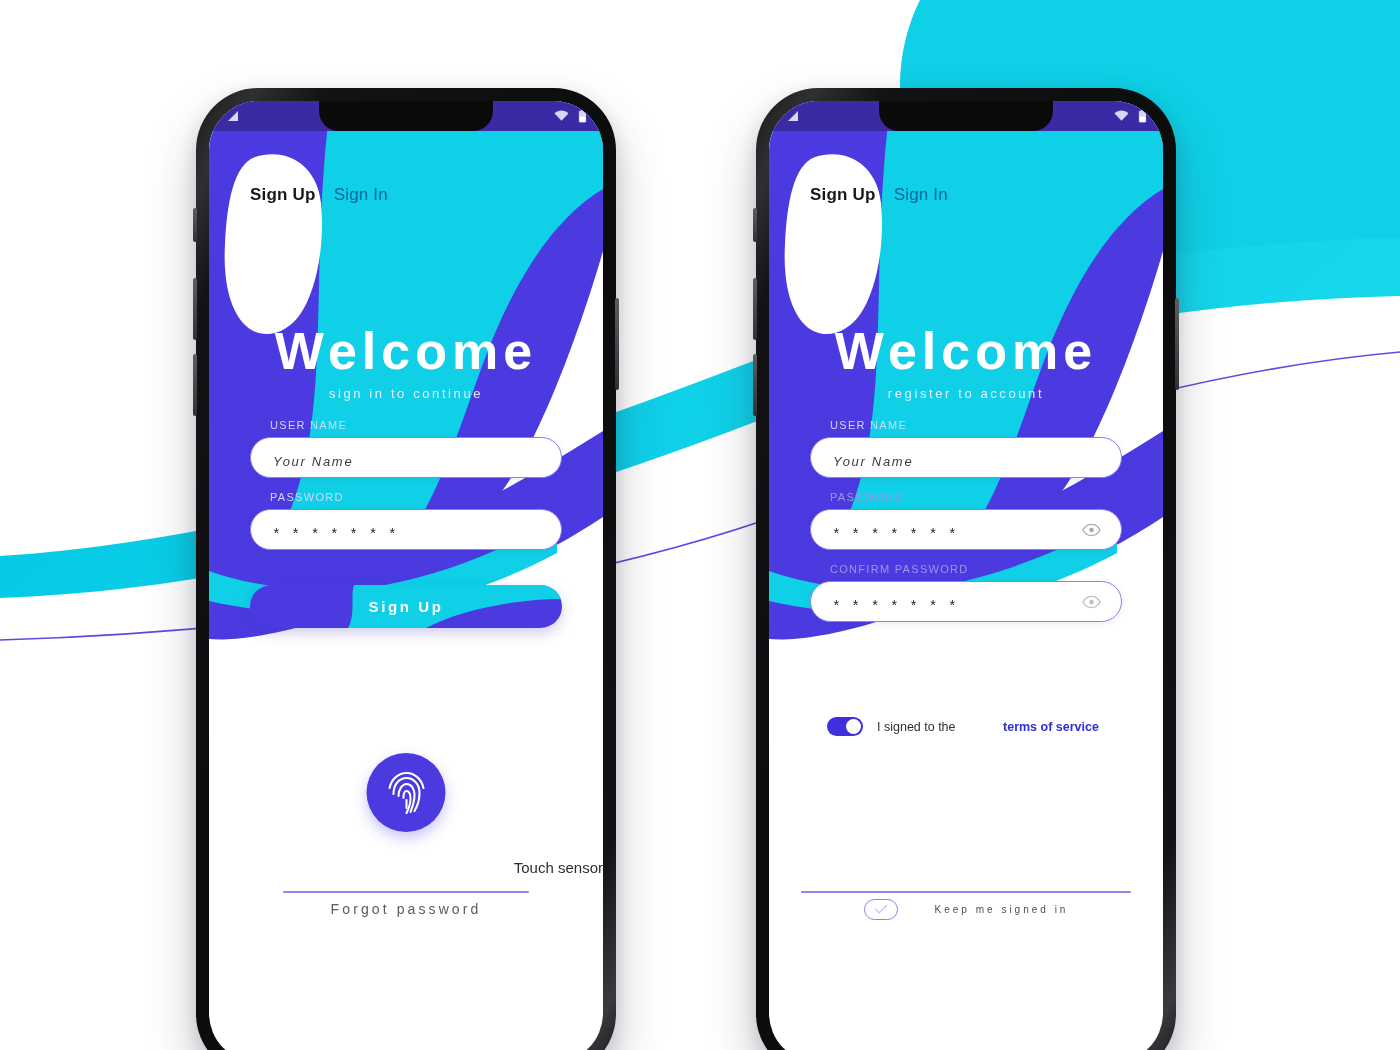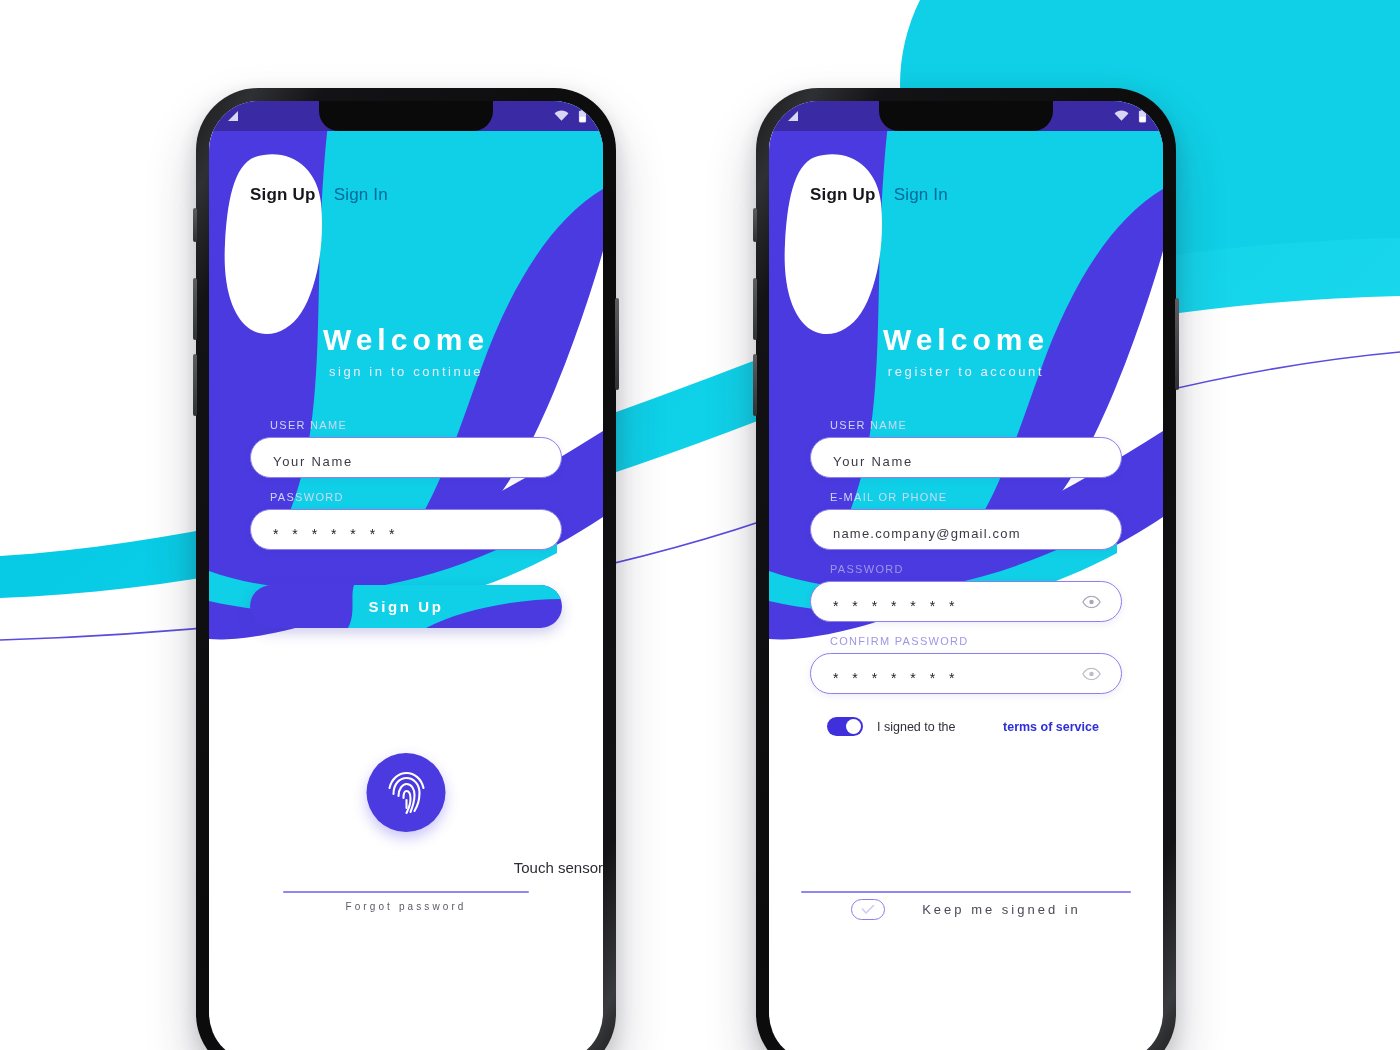--- a/index.html
+++ b/index.html
@@ -76,21 +76,21 @@
   }
   .tab-active {
     font-size: 17px; font-weight: bold; color: #16161c; letter-spacing: .2px;
   }
   .tab-idle {
     font-size: 17px; color: #0369a1; letter-spacing: .2px;
   }
 
   .welcome-wrap { position: absolute; left: 0; right: 0; text-align: center; }
   .welcome {
-    font-size: 30px; font-weight: bold; color: #ffffff;
+    font-size: 52px; font-weight: bold; color: #ffffff;
     letter-spacing: 5px; line-height: 1;
   }
   .welcome-sub {
     margin-top: 9px;
     font-size: 13px; color: #eceafd; letter-spacing: 2.6px;
   }
 
   .form { position: absolute; left: 0; right: 0; }
   .field { margin-bottom: 13px; padding: 0 41px; }
   .field-label {
@@ -98,23 +98,24 @@
     padding-left: 20px;
   }
   .field-label.on-art  { color: #cfd7f6; }
   .field-label.on-white{ color: #9e96e6; }
 
   .input {
     position: relative;
     height: 41px; border-radius: 21px;
     background: #ffffff;
     border: 1.4px solid #8b80ec;
-    display: flex; align-items: flex-start;
-    padding: 16px 22px;
+    display: flex; align-items: flex-end;
+    padding: 8px 22px;
     box-shadow: 0 2px 7px rgba(80,70,170,.10);
+    font-style: italic;
   }
   .input-text {
     font-size: 13px; color: #3b3b46; letter-spacing: 1.7px;
   }
   .input-text.dots { letter-spacing: 5px; font-size: 14px; color: #222; }
 
   .eye { position: absolute; right: 20px; top: 50%; transform: translateY(-50%); }
 
   .cta {
     position: absolute; left: 41px; right: 41px;
@@ -139,21 +140,21 @@
   .touch-label {
     position: absolute; left: 0; right: 0; text-align: right;
     font-size: 15px; color: #2c2c34;
   }
 
   .divider {
     position: absolute; height: 1.6px; background: #9086ee; border-radius: 2px;
   }
   .footer-link {
     position: absolute; left: 0; right: 0; text-align: center;
-    font-size: 10px; color: #5a5a66; letter-spacing: 3.1px;
+    font-size: 14px; color: #5a5a66; letter-spacing: 3.1px;
   }
 
   .agree-row {
     position: absolute; left: 58px; right: 41px;
     display: flex; align-items: center; gap: 14px;
   }
   .toggle {
     width: 36px; height: 19px; border-radius: 11px; background: #3f2fdd;
     position: relative; flex: none;
   }
@@ -166,21 +167,21 @@
 
   .keep-row {
     position: absolute; left: 0; right: 0;
     display: flex; align-items: center; justify-content: center; gap: 20px;
   }
   .keep-box {
     width: 34px; height: 21px; border-radius: 12px;
     border: 1.4px solid #8b80ec; background: #fff;
     display: flex; align-items: center; justify-content: center;
   }
-  .keep-text { font-size: 13px; color: #4a4a56; letter-spacing: 3px; padding-left: 17px; }
+  .keep-text { font-size: 10px; color: #4a4a56; letter-spacing: 3px; padding-left: 17px; }
 </style>
 </head>
 <body>
 
 <svg id="bg" viewBox="0 0 1400 1050" preserveAspectRatio="none">
   <defs>
     <linearGradient id="cyGrad" x1="0" y1="0" x2="1" y2="0.3">
       <stop offset="0" stop-color="#00c6e2"></stop>
       <stop offset="1" stop-color="#19d8ec"></stop>
     </linearGradient>
@@ -332,26 +333,20 @@
       </div>
 
       <div class="form" style="top:318px">
         <div class="field">
           <div class="field-label on-art">USER NAME</div>
           <div class="input">
             <span class="input-text">Your Name</span>
           </div>
         </div>
 
-        <div class="field">
-          <div class="field-label on-art">E-MAIL OR PHONE</div>
-          <div class="input">
-            <span class="input-text" style="letter-spacing:1.2px">name.company@gmail.com</span>
-          </div>
-        </div>
 
         <div class="field">
           <div class="field-label on-white">PASSWORD</div>
           <div class="input">
             <span class="input-text dots">* * * * * * *</span>
             <svg class="eye" width="19" height="13" viewBox="0 0 22 14">
               <path d="M1,7 C4,2 8,0.6 11,0.6 C14,0.6 18,2 21,7 C18,12 14,13.4 11,13.4 C8,13.4 4,12 1,7 Z" fill="none" stroke="#a9a9b4" stroke-width="1.5"></path>
               <circle cx="11" cy="7" r="2.6" fill="#a9a9b4"></circle>
             </svg>
           </div>

